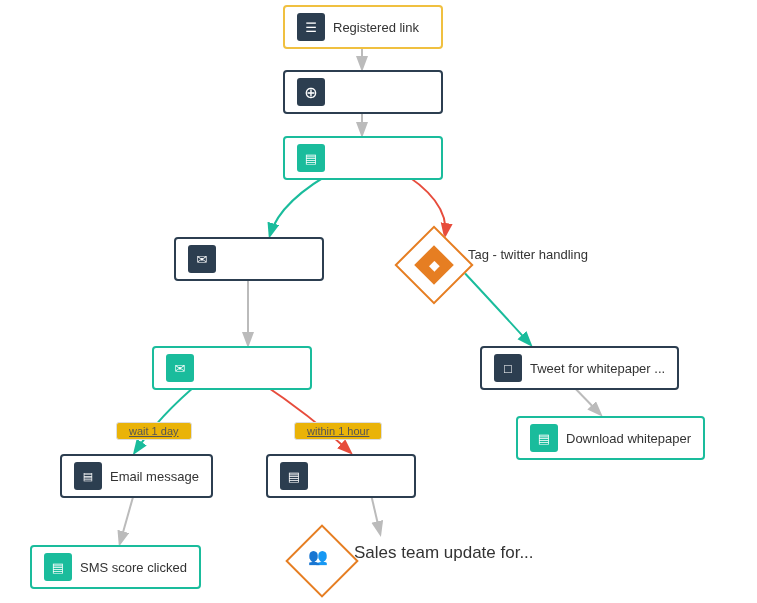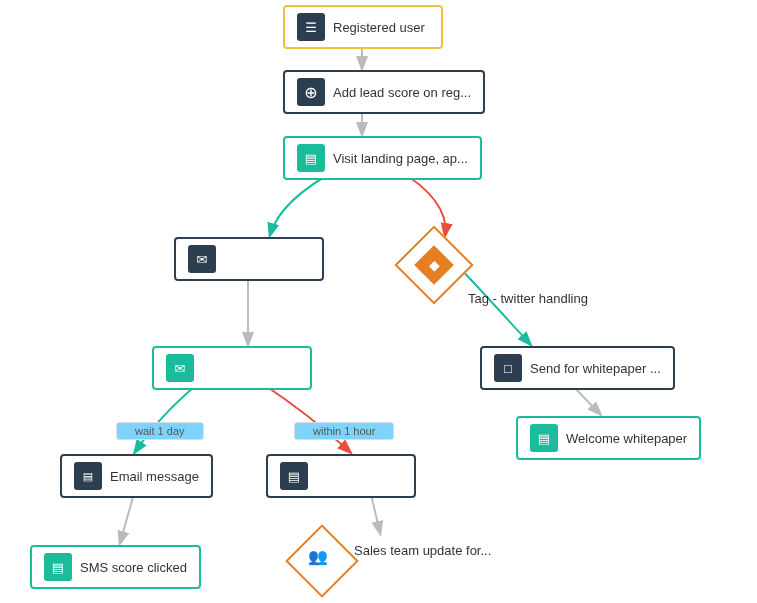--- a/index.html
+++ b/index.html
@@ -46,26 +46,27 @@
       align-items: center;
       justify-content: center;
       flex-shrink: 0;
     }
     .icon-dark { background: #2c3e50; color: #fff; }
     .icon-teal { background: #1abc9c; color: #fff; }
 
     
     .wait-label {
       position: absolute;
-      background: #7dd3fc;
+      background: #eab308;
       border: 1px solid #ddd;
       border-radius: 3px;
-      padding: 2px 18px;
+      padding: 2px 12px;
       font-size: 11px;
       color: #555;
+      text-decoration: underline;
     }
 
     
     .border-yellow { border-color: #f0c040; }
     .border-teal   { border-color: #1abc9c; }
     .border-dark   { border-color: #2c3e50; }
   </style>
 </head>
 <body>
 
@@ -107,81 +108,79 @@
         <path d="M0,0 L0,6 L8,3 z" fill="#1abc9c"></path>
       </marker>
       <marker id="arrow-red" markerWidth="8" markerHeight="8" refX="6" refY="3" orient="auto">
         <path d="M0,0 L0,6 L8,3 z" fill="#e74c3c"></path>
       </marker>
     </defs>
   </svg>
 
   <div class="node border-yellow" style="left:283px; top:5px; min-width:160px;">
     <div class="node-icon icon-dark">☰</div>
-    <span>Registered user</span>
+    <span>Registered link</span>
   </div>
 
   <div class="node border-dark" style="left:283px; top:70px; min-width:160px;">
     <div class="node-icon icon-dark" style="font-size:16px;">⊕</div>
-    <span>Add lead score on reg...</span>
   </div>
 
   <div class="node border-teal" style="left:283px; top:136px; min-width:160px;">
     <div class="node-icon icon-teal">▤</div>
-    <span>Visit landing page, ap...</span>
   </div>
 
   <div class="node border-dark" style="left:174px; top:237px; min-width:150px;">
     <div class="node-icon icon-dark">✉</div>
   </div>
 
   <div style="position:absolute; left:406px; top:237px; cursor:pointer;">
     <div style="width:56px;height:56px;transform:rotate(45deg);border:2px solid #e67e22;background:#fff;position:absolute;left:0;top:0;"></div>
-    <div style="position:absolute;left:62px;top:10px;display:flex;align-items:center;gap:6px;white-space:nowrap;font-size:13px;color:#333;margin-top:44px;">
+    <div style="position:absolute;left:62px;top:10px;display:flex;align-items:center;gap:6px;white-space:nowrap;font-size:13px;color:#333;">
       <span>Tag - twitter handling</span>
     </div>
     <div style="position:absolute;left:14px;top:14px;width:28px;height:28px;background:#e67e22;transform:rotate(45deg);display:flex;align-items:center;justify-content:center;">
       <span style="transform:rotate(-45deg);color:#fff;font-size:14px;">◆</span>
     </div>
   </div>
 
   <div class="node border-teal" style="left:152px; top:346px; min-width:160px;">
     <div class="node-icon icon-teal">✉</div>
   </div>
 
   <div class="node border-dark" style="left:480px; top:346px; min-width:150px;">
     <div class="node-icon icon-dark">□</div>
-    <span>Send for whitepaper ...</span>
+    <span>Tweet for whitepaper ...</span>
   </div>
 
   <div class="wait-label" style="left:116px; top:422px;">wait 1 day</div>
   <div class="wait-label" style="left:294px; top:422px;text-align:center;">within 1 hour</div>
 
   <div class="node border-dark" style="left:60px; top:454px; min-width:140px;">
     <div class="node-icon icon-dark" style="font-size:11px;">▤</div>
     <span>Email message</span>
   </div>
 
   <div class="node border-dark" style="left:266px; top:454px; min-width:150px;">
     <div class="node-icon icon-dark">▤</div>
   </div>
 
   <div class="node border-teal" style="left:516px; top:416px; min-width:150px;">
     <div class="node-icon icon-teal">▤</div>
-    <span>Welcome whitepaper</span>
+    <span>Download whitepaper</span>
   </div>
 
   <div class="node border-teal" style="left:30px; top:545px; min-width:150px;">
     <div class="node-icon icon-teal">▤</div>
     <span>SMS score clicked</span>
   </div>
 
   <div style="position:absolute; left:296px; top:535px; cursor:pointer;">
     <div style="width:52px;height:52px;transform:rotate(45deg);border:2px solid #e67e22;background:#fff;position:absolute;left:0;top:0;"></div>
-    <div style="position:absolute;left:58px;top:8px;display:flex;align-items:center;gap:6px;white-space:nowrap;font-size:13px;color:#333;">
+    <div style="position:absolute;left:58px;top:8px;display:flex;align-items:center;gap:6px;white-space:nowrap;font-size:17px;color:#333;">
       <span>Sales team update for...</span>
     </div>
     <div style="position:absolute;left:12px;top:12px;color:#e67e22;font-size:16px;transform:rotate(45deg);">
       <span style="transform:rotate(-45deg);display:block;">👥</span>
     </div>
   </div>
 
 </div>
 
 </body></html>

